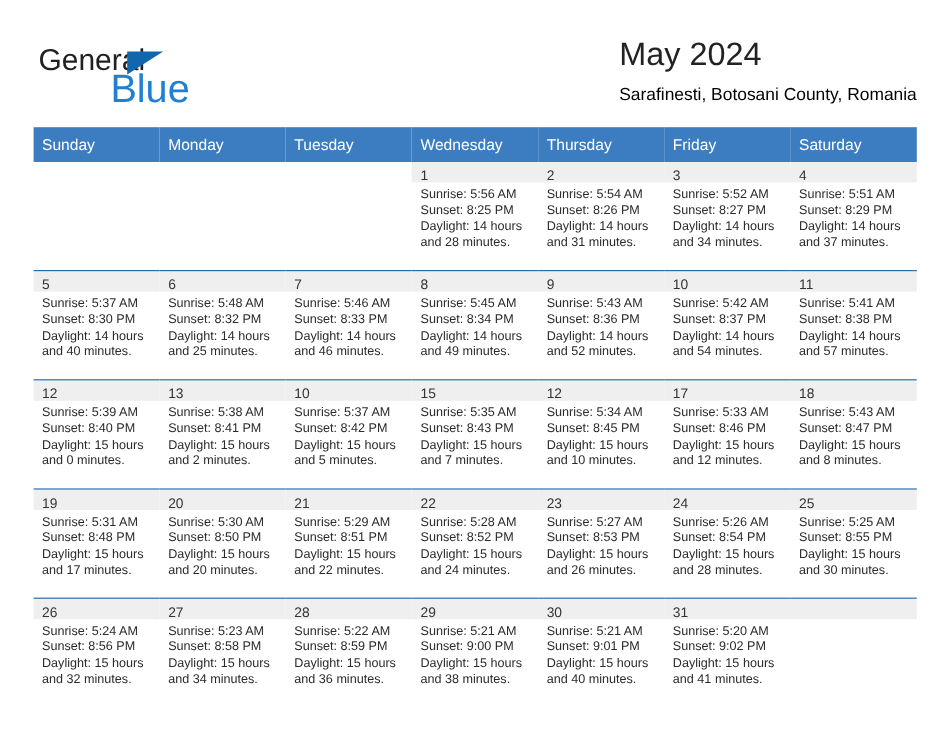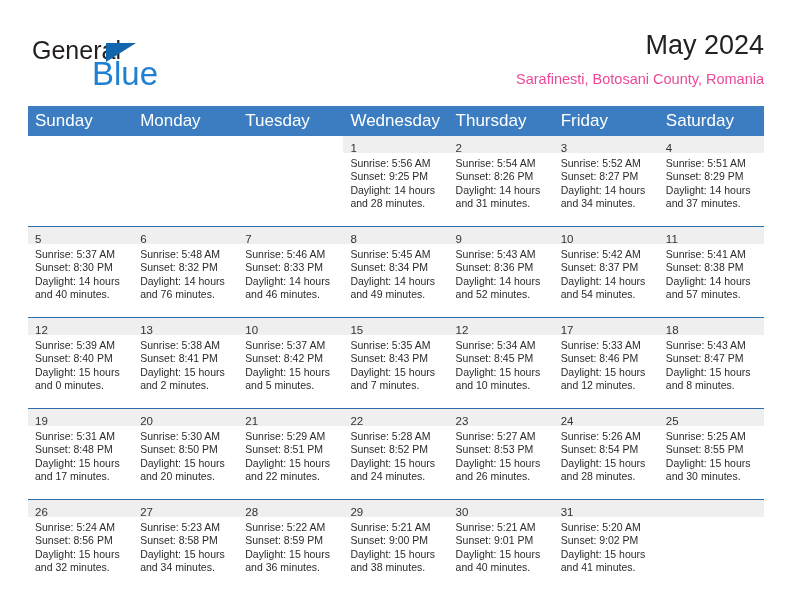--- a/index.html
+++ b/index.html
@@ -61,49 +61,49 @@
     top: 24px;
     font-size: 33px;
     color: #1f7fd1;
     line-height: 28px;
   }
 
   .title-block {
     position: absolute;
     right: 0;
     top: 0;
-    text-align: right;
+    text-align: left;
   }
   .cal-title {
     font-size: 27px;
     color: #222222;
     line-height: 34px;
     white-space: nowrap;
   }
   .cal-subtitle {
     font-size: 14.5px;
-    color: #ec4899;
+    color: #000000;
     line-height: 22px;
     margin-top: 6px;
     white-space: nowrap;
   }
 
   
   .calendar {
     position: absolute;
     left: 28px;
     top: 106px;
     width: 736px;
     border-collapse: collapse;
     table-layout: fixed;
   }
   .calendar th {
     background: #3b7dc0;
     color: #ffffff;
-    font-size: 17px;
+    font-size: 13px;
     font-weight: normal;
     text-align: left;
     padding: 5px 0 5px 7px;
     height: 19px;
     border: none;
   }
   .calendar td {
     width: 105.14px;
     vertical-align: top;
     padding: 0;
@@ -196,21 +196,21 @@
               <div class="cell-line"></div>
               <div class="cell-line"></div>
               <div class="cell-line"></div>
               <div class="cell-line"></div>
             </div>
           </td>
           <td>
             <div class="daynum-band"><span class="daynum">1</span></div>
             <div class="cell-body">
               <div class="cell-line">Sunrise: 5:56 AM</div>
-              <div class="cell-line">Sunset: 9:25 PM</div>
+              <div class="cell-line">Sunset: 8:25 PM</div>
               <div class="cell-line">Daylight: 14 hours</div>
               <div class="cell-line">and 28 minutes.</div>
             </div>
           </td>
           <td>
             <div class="daynum-band"><span class="daynum">2</span></div>
             <div class="cell-body">
               <div class="cell-line">Sunrise: 5:54 AM</div>
               <div class="cell-line">Sunset: 8:26 PM</div>
               <div class="cell-line">Daylight: 14 hours</div>
@@ -245,21 +245,21 @@
               <div class="cell-line">Daylight: 14 hours</div>
               <div class="cell-line">and 40 minutes.</div>
             </div>
           </td>
           <td>
             <div class="daynum-band"><span class="daynum">6</span></div>
             <div class="cell-body">
               <div class="cell-line">Sunrise: 5:48 AM</div>
               <div class="cell-line">Sunset: 8:32 PM</div>
               <div class="cell-line">Daylight: 14 hours</div>
-              <div class="cell-line">and 76 minutes.</div>
+              <div class="cell-line">and 25 minutes.</div>
             </div>
           </td>
           <td>
             <div class="daynum-band"><span class="daynum">7</span></div>
             <div class="cell-body">
               <div class="cell-line">Sunrise: 5:46 AM</div>
               <div class="cell-line">Sunset: 8:33 PM</div>
               <div class="cell-line">Daylight: 14 hours</div>
               <div class="cell-line">and 46 minutes.</div>
             </div>

